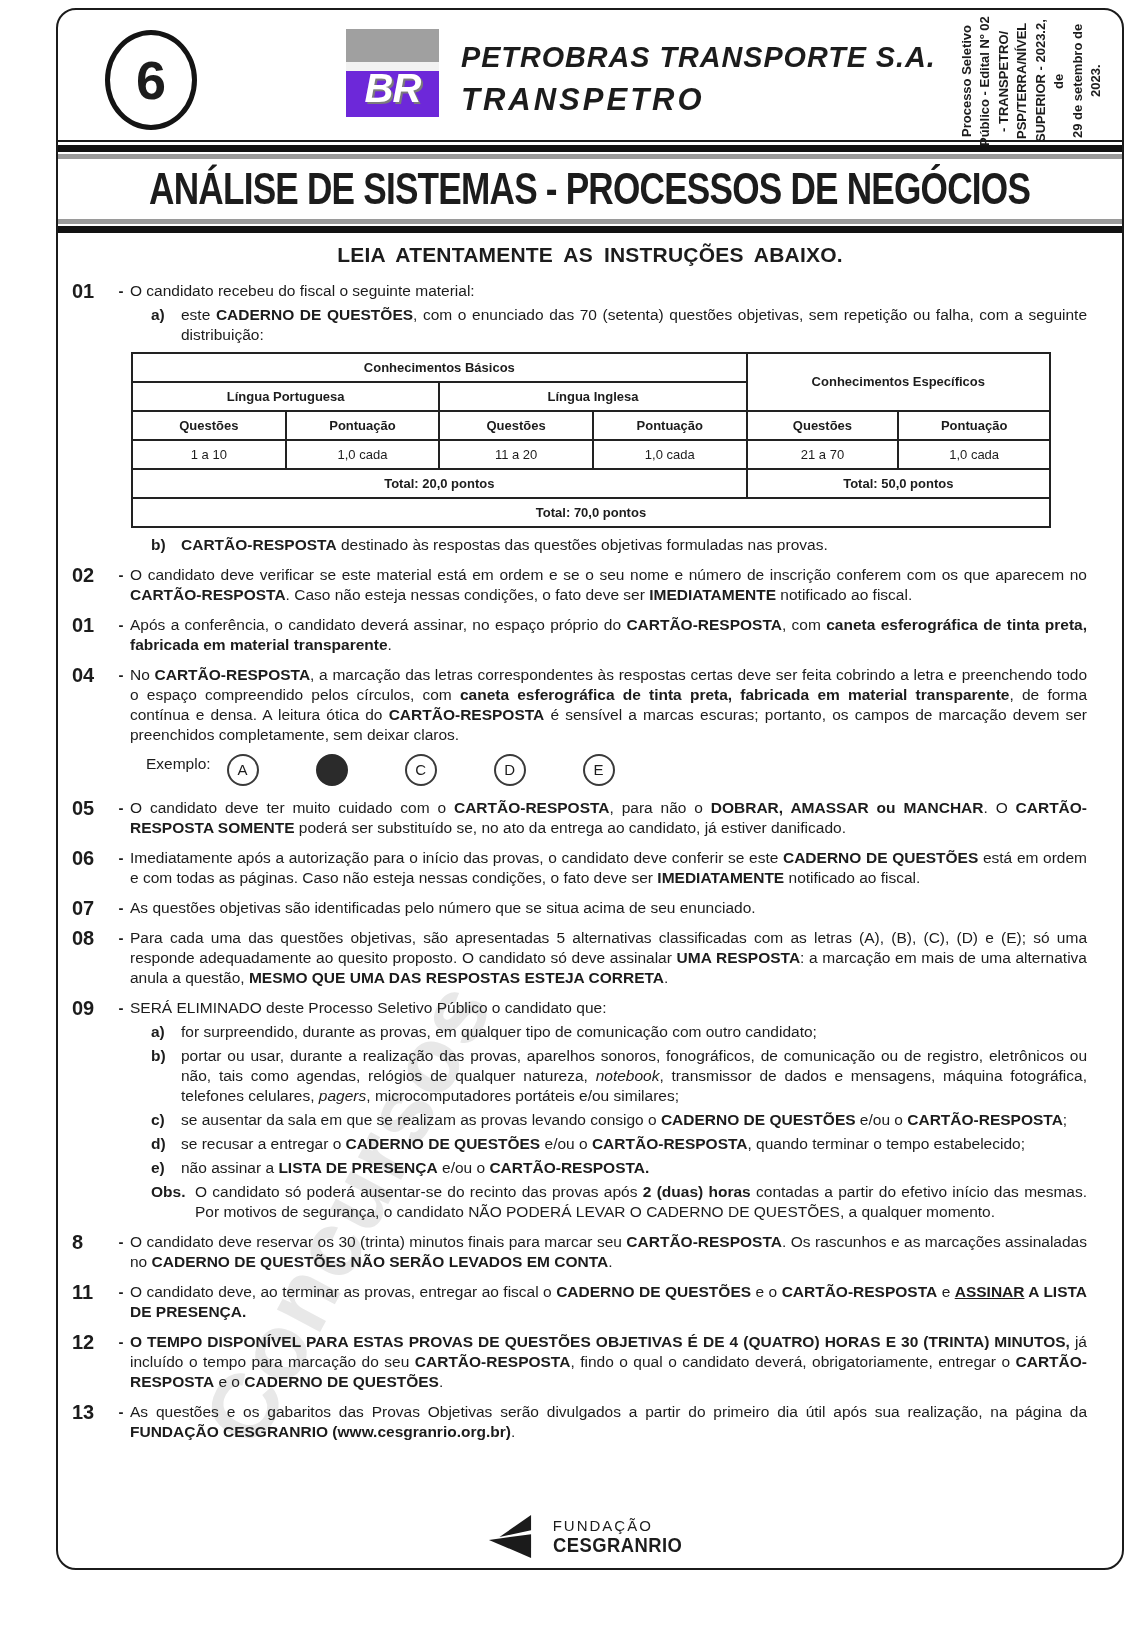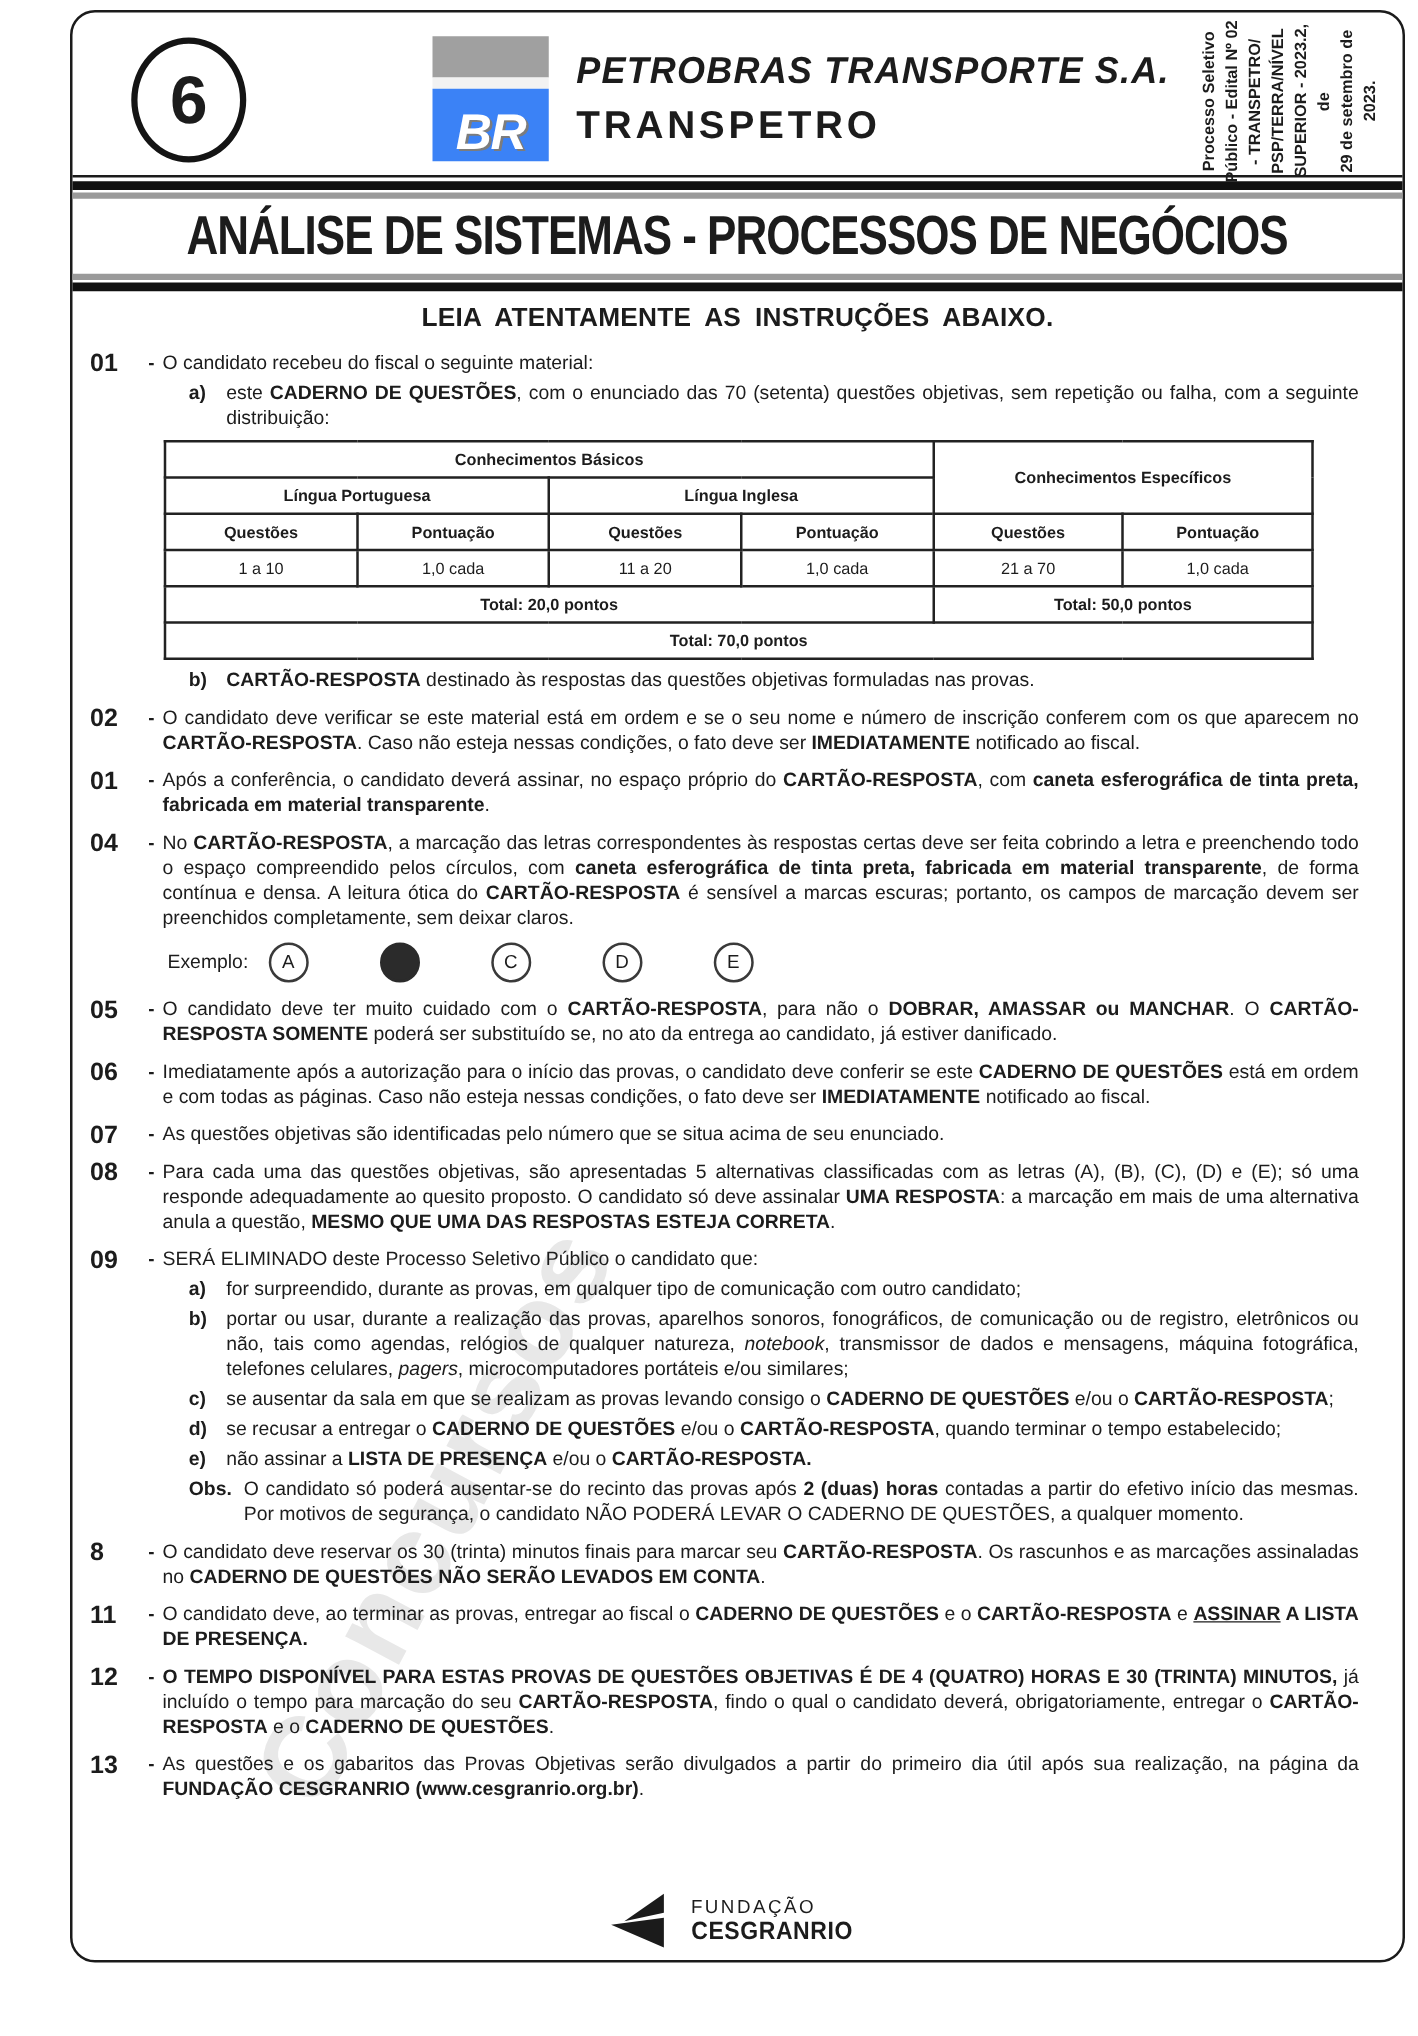--- a/index.html
+++ b/index.html
@@ -19,32 +19,32 @@
   
   .badge{
     position:absolute;left:47px;top:20px;width:82px;height:90px;
     border:5px solid #141414;border-radius:50%;
     display:flex;align-items:center;justify-content:center;
     font-size:54px;font-weight:bold;z-index:2;background:#fff;
   }
   .br-logo{position:absolute;left:288px;top:19px;width:93px;height:100px;z-index:2}
   .br-top{height:33px;background:#a0a0a0}
   .br-mid{height:9px;background:#f2f2f2}
-  .br-bot{height:58px;background:#3b82f6;display:flex;align-items:flex-end;justify-content:center}
+  .br-bot{height:46px;background:#6d28d9;display:flex;align-items:center;justify-content:center}
   .br-bot span{
     color:#fff;font-weight:bold;font-style:italic;font-size:40px;letter-spacing:-1px;
     margin-top:-12px;text-shadow:2px 2px 0 #7c7c7c;
   }
   .company{position:absolute;left:403px;top:30px;z-index:2}
   .company-line1{
     font-style:italic;font-weight:bold;font-size:30px;letter-spacing:1px;
     transform:scaleX(.96);transform-origin:left;white-space:nowrap;
   }
   .company-line2{
-    font-weight:bold;font-size:31px;letter-spacing:3px;margin-top:8px;white-space:nowrap;
+    font-style:italic;font-weight:bold;font-size:31px;letter-spacing:3px;margin-top:8px;white-space:nowrap;
   }
   .process-info{
     position:absolute;right:16px;top:4px;height:134px;
     writing-mode:vertical-rl;transform:rotate(180deg);
     font-weight:bold;font-size:13px;line-height:1.42;text-align:center;z-index:2;
   }
   
   .body-flow{position:absolute;top:130px;left:0;right:0;bottom:0}
   .rule-thin{height:2px;background:#1b1b1b}
   .gap3{height:3px}
@@ -67,21 +67,21 @@
   .txt{font-size:15.5px;line-height:20px;text-align:justify}
   .runs{margin:0}
   .sub{display:grid;grid-template-columns:30px 1fr;margin-top:4px;padding-left:21px}
   .sub.obs{grid-template-columns:44px 1fr}
   .sub .label{font-weight:bold}
   
   .dist-table{width:920px;border-collapse:collapse;margin:7px 0 7px 1px;font-size:13px;text-align:center}
   .dist-table td{border:2px solid #222;padding:2px 4px;height:23px;vertical-align:middle}
   .dist-table td.b{font-weight:bold}
   
-  .example{display:flex;align-items:center;margin:9px 4px 2px}
+  .example{display:flex;margin:9px 16px 2px}
   .example .ex-label{margin-right:16px}
   .circle-opt{
     width:28px;height:28px;border:2px solid #3a3a3a;border-radius:50%;
     display:flex;align-items:center;justify-content:center;
     font-size:15px;margin-right:57px;flex:0 0 auto;
   }
   .circle-opt.filled{background:#2b2b2b;border-color:#2b2b2b;color:transparent}
   
   .footer{
     position:absolute;bottom:8px;left:0;right:0;

